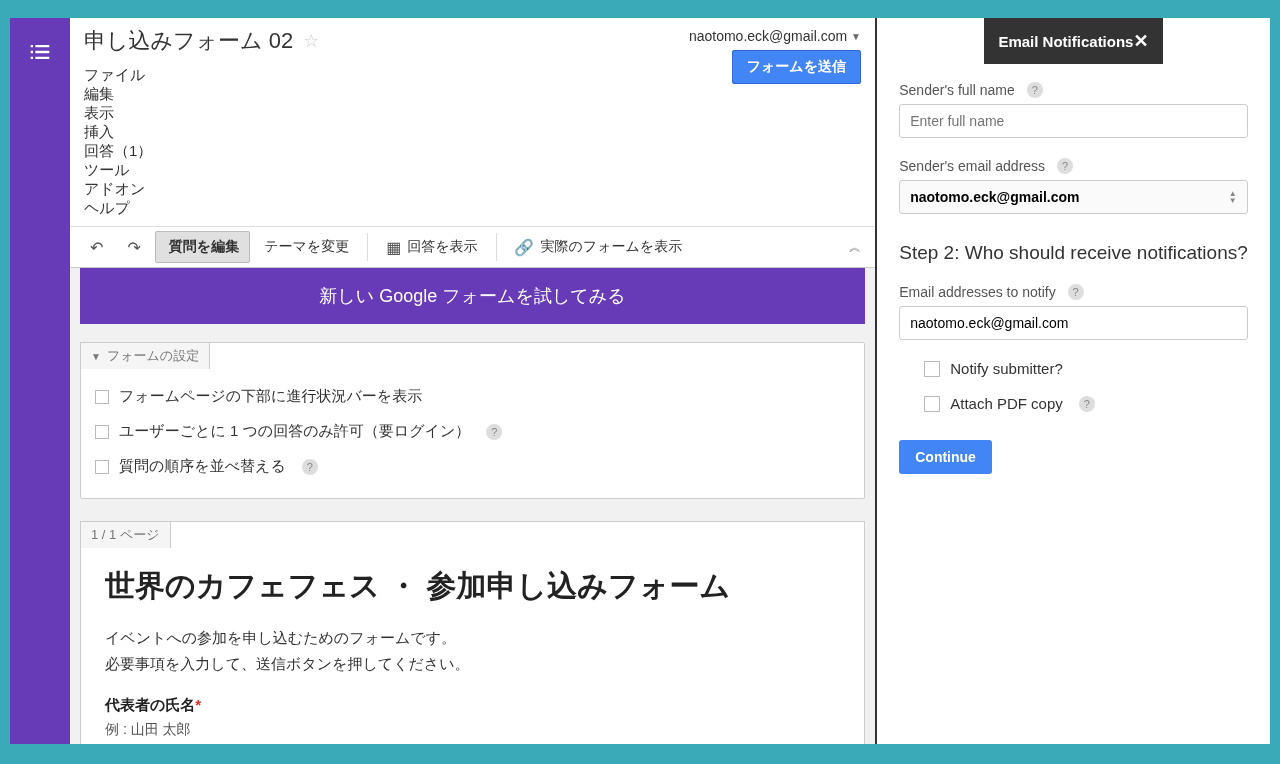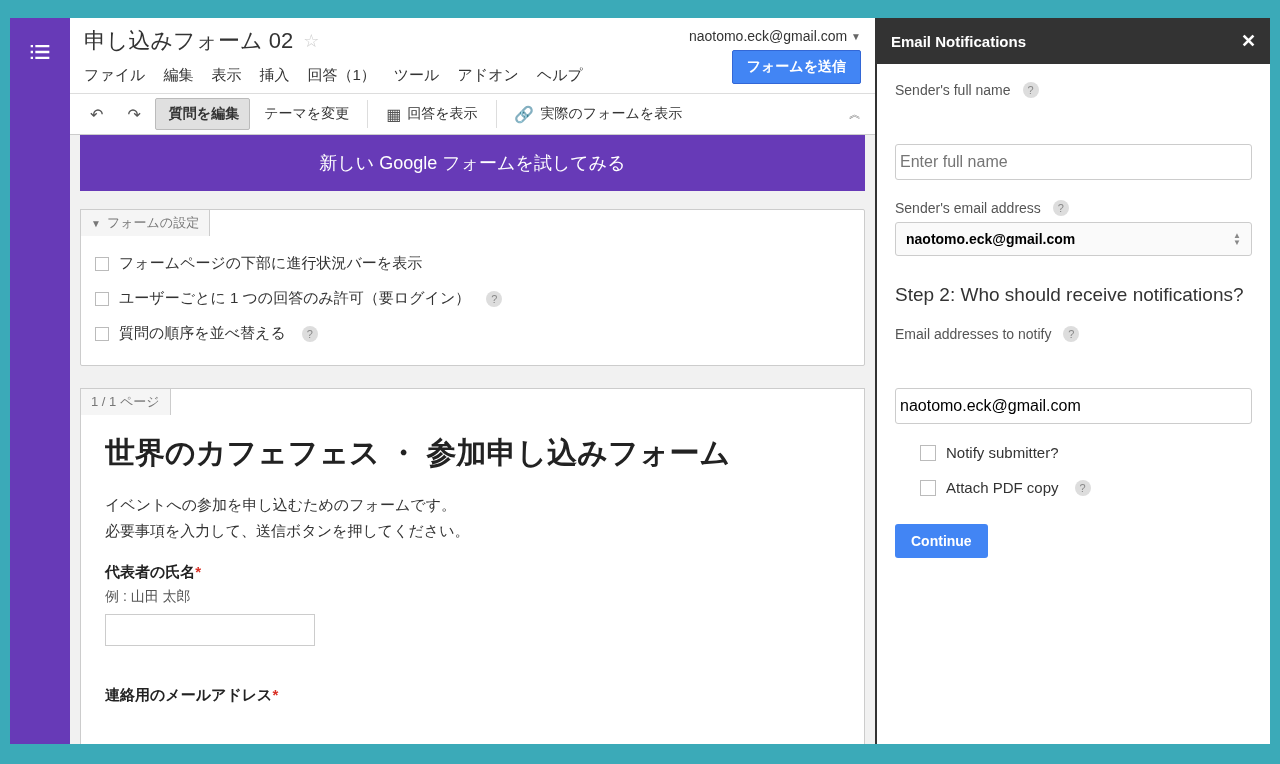--- a/index.html
+++ b/index.html
@@ -9,21 +9,21 @@
 .left-strip svg { width: 28px; height: 28px; fill: #fff; }
 .main-col { flex: 1; display: flex; flex-direction: column; min-width: 0; }
 .header { background: #fff; padding: 8px 14px 0; border-bottom: 1px solid #ddd; position: relative; }
 .title-row { display: flex; align-items: center; gap: 10px; }
 .doc-title { font-size: 22px; color: #333; font-weight: 400; }
 .star { color: #ccc; font-size: 18px; cursor: pointer; }
 .account-row { position: absolute; right: 14px; top: 10px; display: flex; flex-direction: column; align-items: flex-end; gap: 6px; }
 .account { font-size: 14px; color: #333; display: flex; align-items: center; gap: 4px; }
 .account .arrow { font-size: 10px; color: #666; }
 .send-btn { background: #4285f4; color: #fff; border: 1px solid #3367d6; border-radius: 2px; padding: 7px 14px; font-size: 14px; font-weight: 700; cursor: pointer; }
-.menus { display: flex; gap: 18px; padding: 10px 0 8px; font-size: 15px; color: #333; }
+.menus { display: flex; padding: 10px 0 8px; font-size: 15px; color: #333; flex-direction: column; }
 .menus span { cursor: pointer; }
 .toolbar { background: #fff; border-bottom: 1px solid #ccc; padding: 4px 10px; display: flex; align-items: center; gap: 4px; position: relative; }
 .tb-btn { padding: 6px 10px; font-size: 14px; color: #333; cursor: pointer; display: flex; align-items: center; gap: 6px; border-radius: 2px; }
 .tb-btn.active { background: #e0e0e0; border: 1px solid #bbb; font-weight: 700; padding-left: 13px; }
 .tb-sep { width: 1px; height: 28px; background: #ddd; margin: 0 4px; }
 .tb-icon { font-size: 16px; color: #555; }
 .chev-up { position: absolute; right: 14px; font-size: 12px; color: #888; cursor: pointer; }
 .canvas { flex: 1; overflow: auto; background: #f1f1f1; }
 .purple-banner { margin: 0 10px; background: #673ab7; color: #fff; text-align: center; padding: 16px; font-size: 18px; }
 .settings-box { margin: 18px 10px 0; border: 1px solid #ccc; background: #fff; border-radius: 2px; }
@@ -34,27 +34,27 @@
 .help-q { width: 16px; height: 16px; border-radius: 8px; background: #ddd; color: #888; font-size: 11px; display: inline-flex; align-items: center; justify-content: center; margin-left: 6px; }
 .form-page { margin: 22px 10px 0; border: 1px solid #ccc; background: #fff; }
 .page-tab { display: inline-block; background: #f5f5f5; border: 1px solid #ccc; border-bottom: none; padding: 4px 10px; font-size: 13px; color: #777; margin-left: -1px; margin-top: -1px; }
 .form-body { padding: 18px 24px 40px; }
 .form-title { font-size: 30px; font-weight: 700; color: #222; margin-bottom: 18px; }
 .form-desc { font-size: 15px; color: #333; line-height: 1.7; margin-bottom: 20px; }
 .q-label { font-size: 15px; font-weight: 700; color: #222; margin-bottom: 6px; }
 .req { color: #d93025; }
 .q-hint { font-size: 14px; color: #555; margin-bottom: 8px; }
 .q-input { width: 210px; height: 32px; border: 1px solid #ccc; padding: 4px 6px; font-size: 14px; margin-bottom: 40px; }
-.sidebar { width: 395px; background: #fff; border-left: 2px solid #333; display: flex; flex-direction: column; }
+.sidebar { width: 395px; background: #fff; border-left: 2px solid #333; display: flex; flex-direction: column; align-items: center; }
 .sb-header { background: #333; color: #fff; padding: 12px 14px; display: flex; align-items: center; justify-content: space-between; font-size: 15px; font-weight: 700; }
 .sb-close { cursor: pointer; font-size: 18px; }
 .sb-body { padding: 18px 18px; flex: 1; overflow: auto; }
 .sb-h { font-size: 19px; color: #333; font-weight: 400; margin-bottom: 20px; margin-top: 14px; }
 .sb-label { font-size: 14px; color: #555; margin-bottom: 6px; display: flex; align-items: center; gap: 6px; }
-.sb-input { width: 100%; border: 1px solid #ccc; border-radius: 3px; padding: 8px 4px; font-size: 16px; margin-bottom: 20px; margin-top: 40px; }
+.sb-input { width: 100%; border: 1px solid #ccc; border-radius: 3px; padding: 8px 10px; font-size: 14px; margin-bottom: 20px; }
 .sb-select { width: 100%; border: 1px solid #ccc; border-radius: 3px; padding: 8px 10px; font-size: 14px; font-weight: 700; background: #fafafa; display: flex; justify-content: space-between; align-items: center; margin-bottom: 28px; cursor: pointer; }
 .sb-select .upd { display: flex; flex-direction: column; line-height: 7px; font-size: 8px; color: #888; }
 .sb-chk-row { display: flex; align-items: center; gap: 10px; font-size: 15px; color: #333; margin-bottom: 18px; padding-left: 25px; }
 .sb-chk { width: 16px; height: 16px; border: 1.5px solid #bbb; background: #fff; }
 .continue-btn { background: #4285f4; color: #fff; border: none; border-radius: 3px; padding: 9px 16px; font-size: 14px; font-weight: 700; cursor: pointer; margin-top: 10px; }
 </style>
 </head>
 <body>
 
 <div class="frame">

